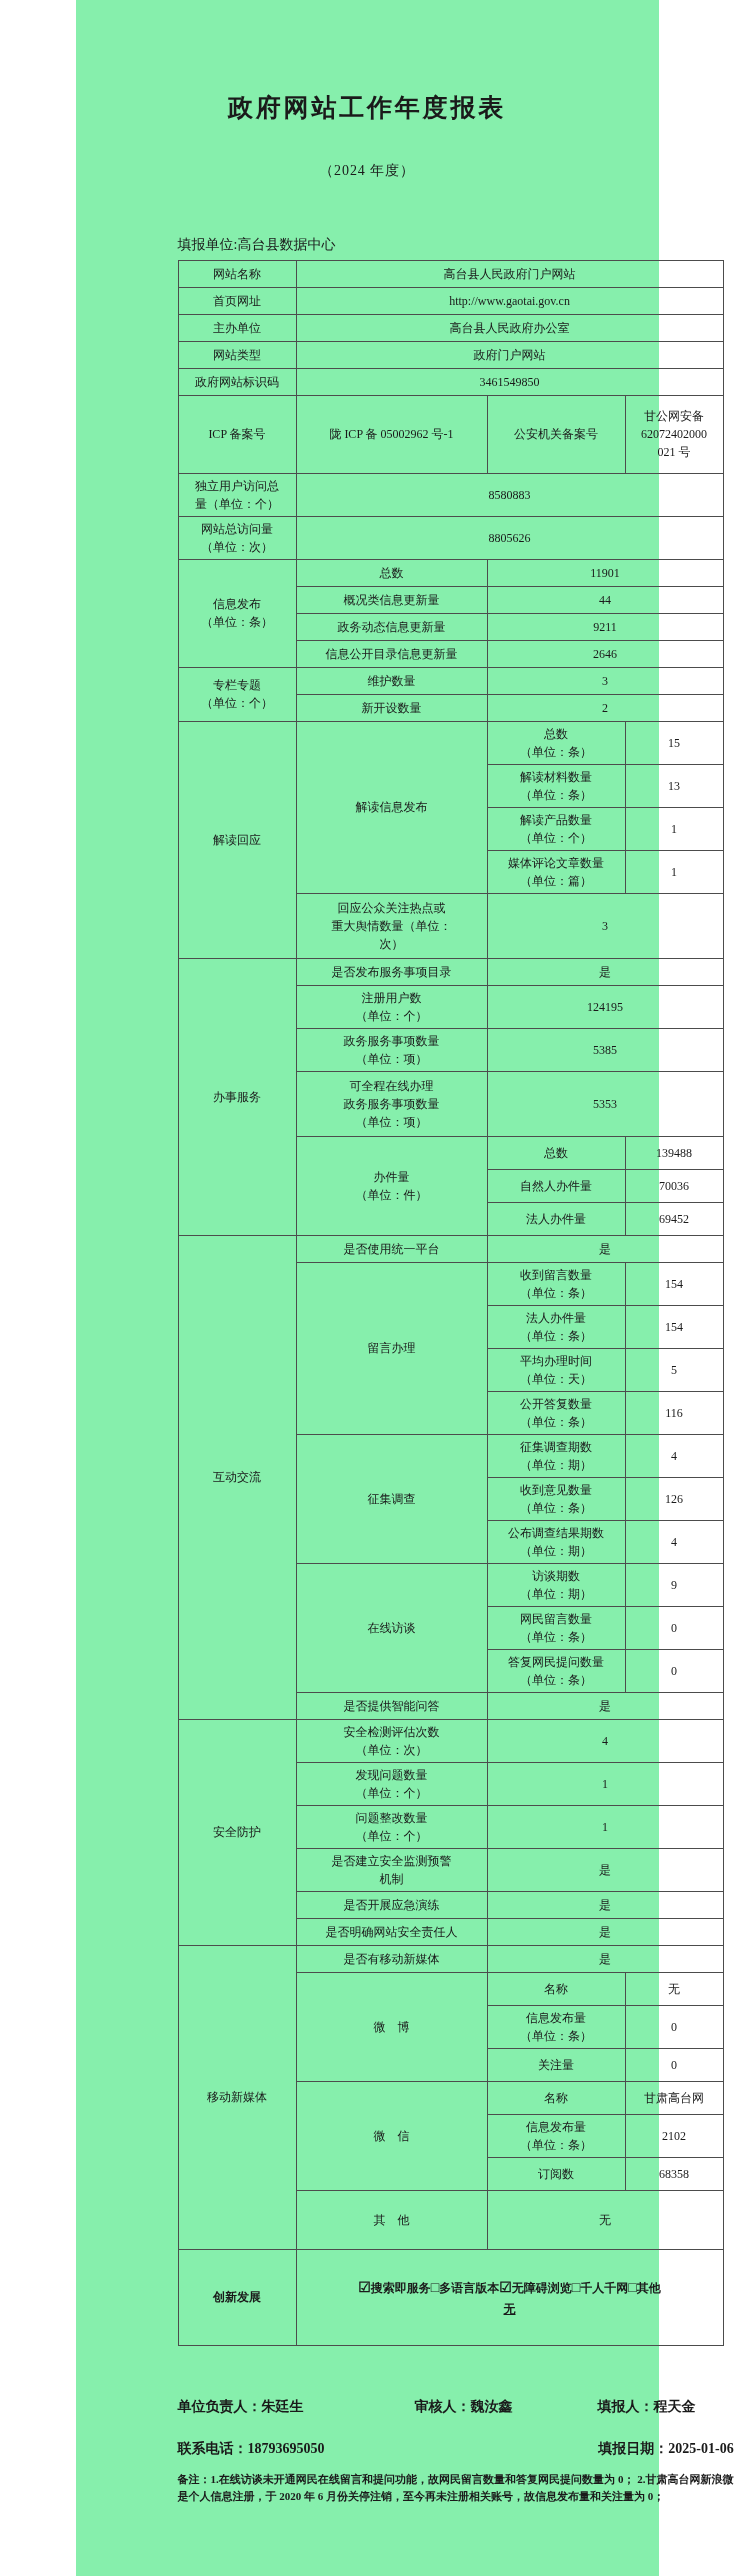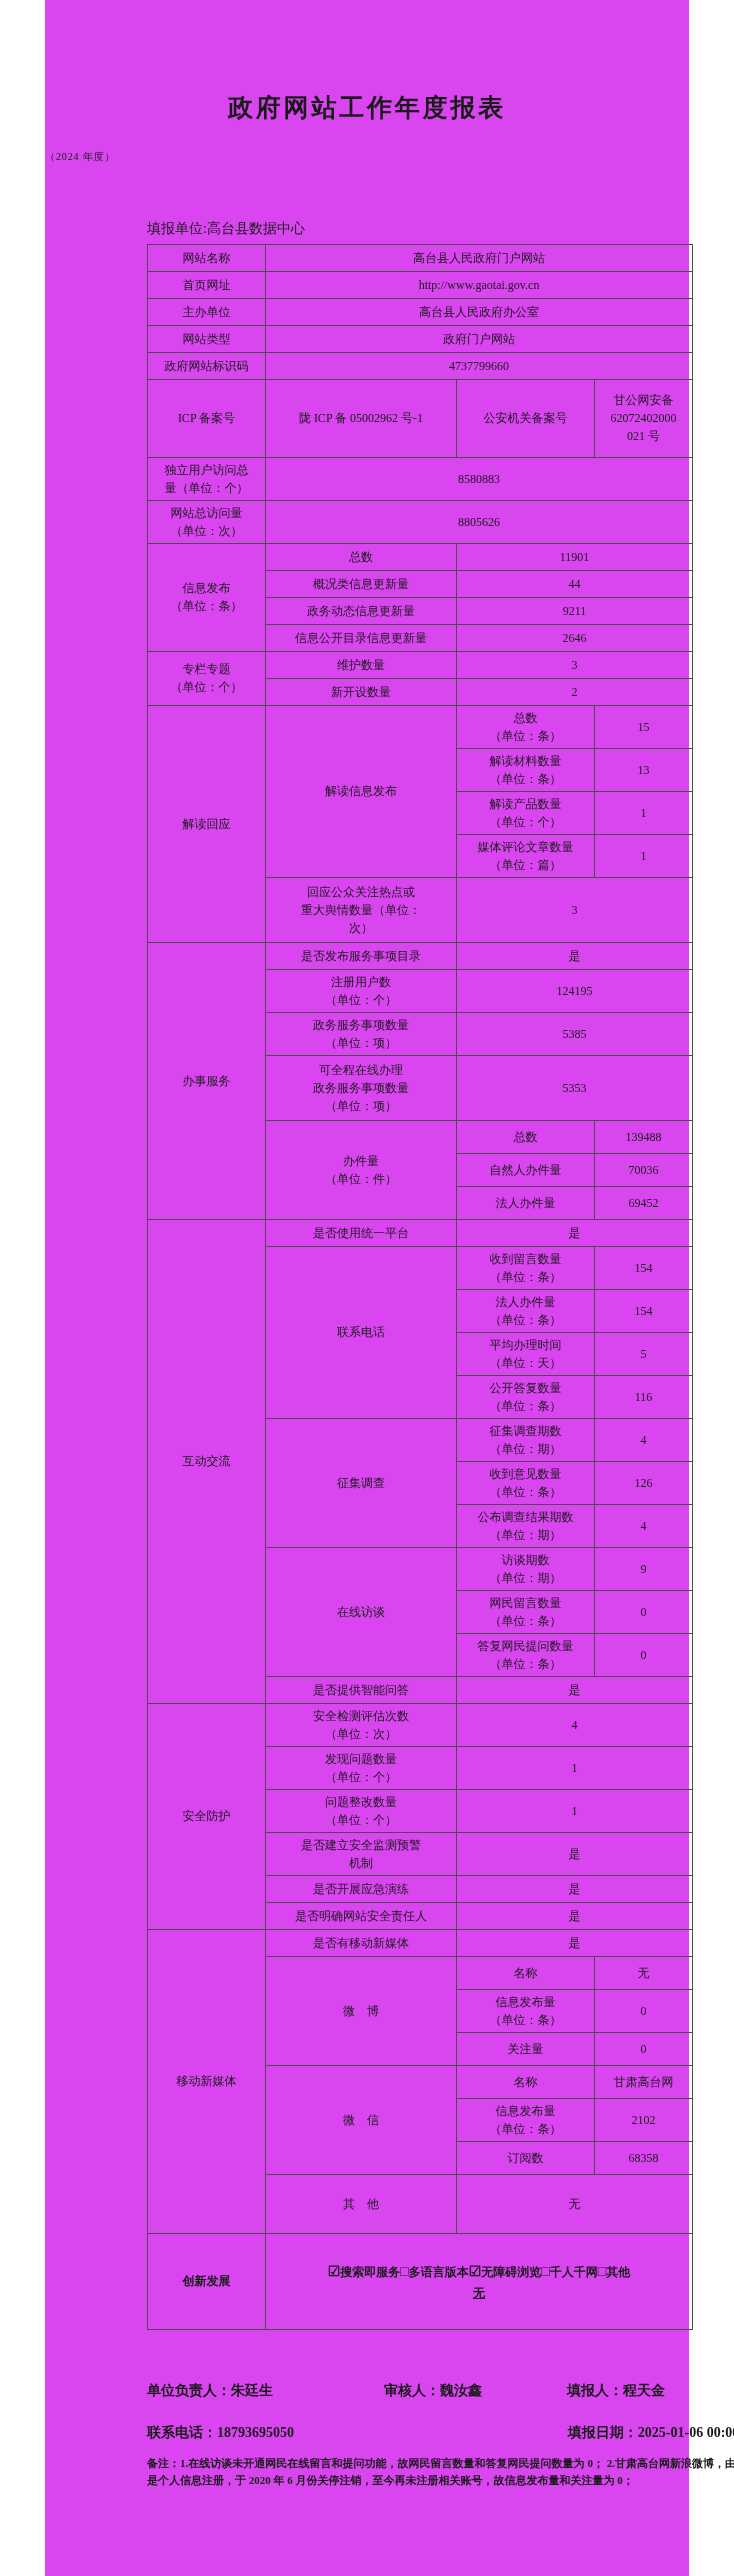--- a/index.html
+++ b/index.html
@@ -1,19 +1,19 @@
 <!DOCTYPE html>
 <html style="font-size:15px"><head>
 <meta charset="utf-8">
 <style>
   * { box-sizing: border-box; margin: 0; padding: 0; }
   body { background: #ffffff; font-family: "Liberation Serif", "DejaVu Serif", serif; color: #1a1a1a; }
-  .page { width: 644px; min-height: 2576px; margin: 0 auto; background: #d946ef; padding-top: 89px; }
+  .page { width: 583px; min-height: 2576px; margin: 0 auto; background: #86efac; padding-top: 89px; }
   .title { text-align: center; font-size: 25px; font-weight: bold; letter-spacing: 2.8px; line-height: 37px; }
-  .subtitle { text-align: left; font-size: 10px; margin-top: 24px; letter-spacing: 0.9px; }
+  .subtitle { text-align: center; font-size: 14px; margin-top: 36px; letter-spacing: 0.9px; }
   .content { width: 602px; margin-left: 102px; }
   .report-unit { font-weight: normal; font-size: 14px; margin-top: 56px; }
   table.report { border-collapse: collapse; width: 545px; table-layout: fixed; margin-top: 5.6px; border: 1.9px solid #3c3c3c; }
   table.report td { border: 0.9px solid #4c4c4c; text-align: center; vertical-align: middle; font-size: 12px; line-height: 1.5; padding: 1.9px 4.6px; white-space: pre-line; word-break: break-all; }
   tr.sec > td { border-top: 1.9px solid #3c3c3c; }
   tr.h29 { height: 27px; } tr.h36 { height: 33px; } tr.h46 { height: 43px; }
   tr.h64 { height: 59px; } tr.h70 { height: 65px; padding-left: 12px; } tr.h84 { height: 78px; } tr.h104 { height: 96px; font-weight: bold; }
   td.innov { text-align: left; padding-left: 16.7px; font-size: 13px; }
   .opt { white-space: nowrap; }
   .opt .box { font-size: 14px; }
@@ -54,21 +54,21 @@
       <tr class="h29">
             <td>主办单位</td>
             <td colspan="3">高台县人民政府办公室</td>
           </tr>
       <tr class="h29">
             <td>网站类型</td>
             <td colspan="3">政府门户网站</td>
           </tr>
       <tr class="h29">
             <td>政府网站标识码</td>
-            <td colspan="3">4737799660</td>
+            <td colspan="3">3461549850</td>
           </tr>
       <tr class="h84">
         <td>ICP 备案号</td>
         <td>陇 ICP 备 05002962 号-1</td>
         <td>公安机关备案号</td>
         <td>甘公网安备
 62072402000
 021 号</td>
       </tr>
       <tr class="h46">
@@ -176,21 +176,21 @@
             <td>法人办件量</td>
             <td>69452</td>
           </tr>
 
       <tr class="h29 sec">
         <td rowspan="12">互动交流</td>
         <td>是否使用统一平台</td>
         <td colspan="2">是</td>
       </tr>
       <tr class="h46">
-        <td rowspan="4">联系电话</td>
+        <td rowspan="4">留言办理</td>
         <td>收到留言数量
 （单位：条）</td>
         <td>154</td>
       </tr>
       <tr class="h46">
             <td>法人办件量
 （单位：条）</td>
             <td>154</td>
           </tr>
       <tr class="h46">

